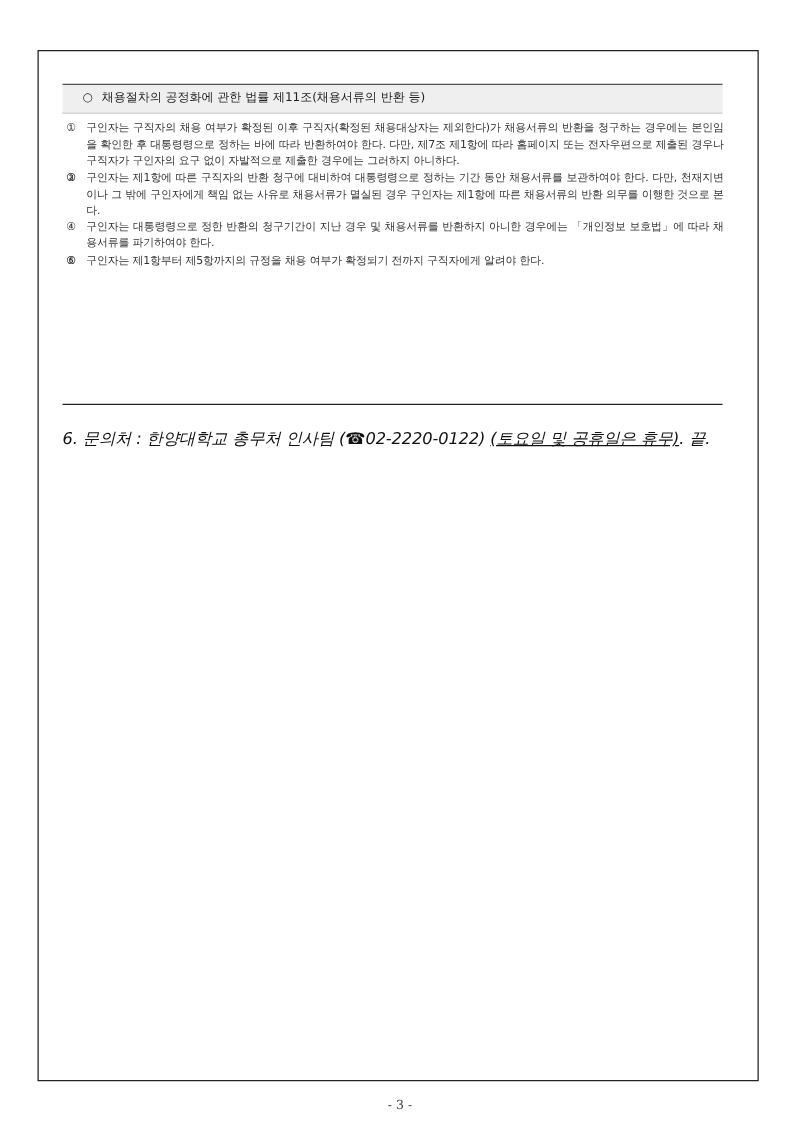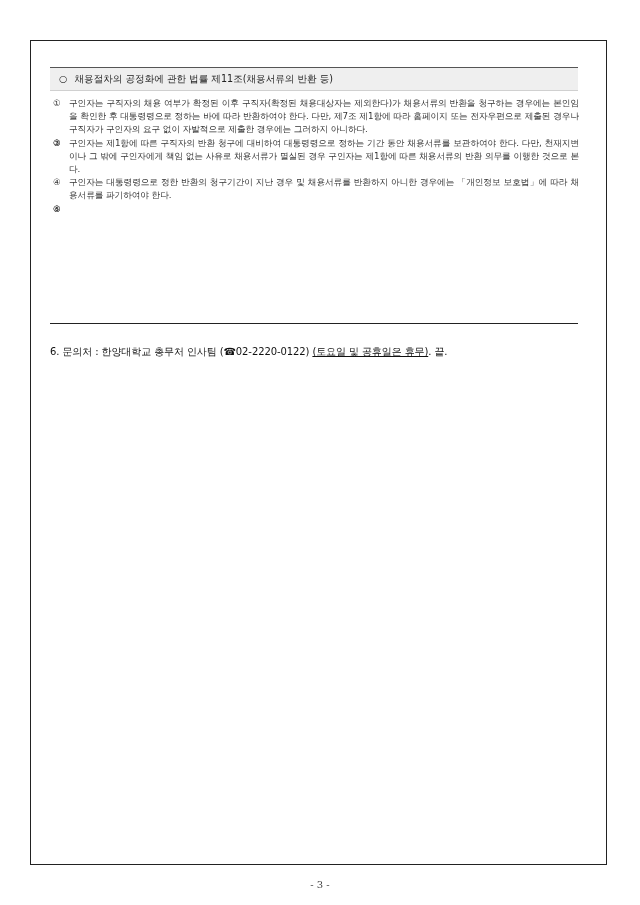--- a/index.html
+++ b/index.html
@@ -8,38 +8,38 @@
       font-family: "DejaVu Sans", "Liberation Sans", sans-serif;
       color: #222222;
     }
     .page-frame {
       position: absolute; left: 30px; top: 40px; width: 577px; height: 825px;
       border: 1px solid #222222; box-sizing: border-box;
     }
     .law-header {
       position: absolute; left: 50px; top: 67px; width: 528px; height: 24px;
       background: #efefef; border-top: 1px solid #555555; border-bottom: 1px solid #d0d0d0;
-      box-sizing: border-box; font-size: 9.6px; line-height: 22px; padding-left: 9px;
+      box-sizing: border-box; font-size: 9.6px; line-height: 22px; padding-left: 16px;
       color: #222;
       white-space: nowrap;
     }
     .law-header .circle { margin-right: 4px; }
     .clauses {
       position: absolute; left: 53px; top: 97px; width: 526px;
       font-size: 8.7px; line-height: 13.2px; color: #333;
     }
     .clause { position: relative; padding-left: 16px; letter-spacing: -0.1px; text-align: justify; }
     .clause .num { position: absolute; left: 0; top: 0; }
     .bottom-rule {
       position: absolute; left: 50px; top: 323px; width: 528px; height: 0;
       border-top: 1.3px solid #222;
     }
     .contact {
-      position: absolute; left: 50px; top: 344px; font-size: 10px; line-height: 16px;
-      color: #111; white-space: nowrap; letter-spacing: -0.1px;
+      position: absolute; left: 50px; top: 344px; font-size: 13px; line-height: 16px;
+      color: #111; white-space: nowrap; letter-spacing: -0.1px; font-style: italic;
     }
     .contact .underlined { text-decoration: underline; }
     .page-number {
       position: absolute; left: 0; width: 640px; top: 879px; text-align: center;
       font-size: 10px; color: #444; font-family: "DejaVu Serif", serif;
     }
   </style>
 </head>
 <body>
 
@@ -64,20 +64,21 @@
   </div>
   <div class="clause">
     <span class="num">④</span>
     <span>구인자는 대통령령으로 정한 반환의 청구기간이 지난 경우 및 채용서류를 반환하지 아니한 경우에는 「개인정보 보호법」에 따라 채용서류를 파기하여야 한다.</span>
   </div>
   <div class="clause">
     <span class="num">⑤</span>
   </div>
   <div class="clause">
     <span class="num">⑥</span>
+    <span>구인자는 제1항부터 제5항까지의 규정을 채용 여부가 확정되기 전까지 구직자에게 알려야 한다.</span>
   </div>
 </div>
 
 <div class="bottom-rule"></div>
 
 <div class="contact">
   <span>6. 문의처 : 한양대학교 총무처 인사팀 (</span><span>☎</span><span>02-2220-0122)</span>
   <span class="underlined">(토요일 및 공휴일은 휴무)</span><span>.  끝.</span>
 </div>
 

